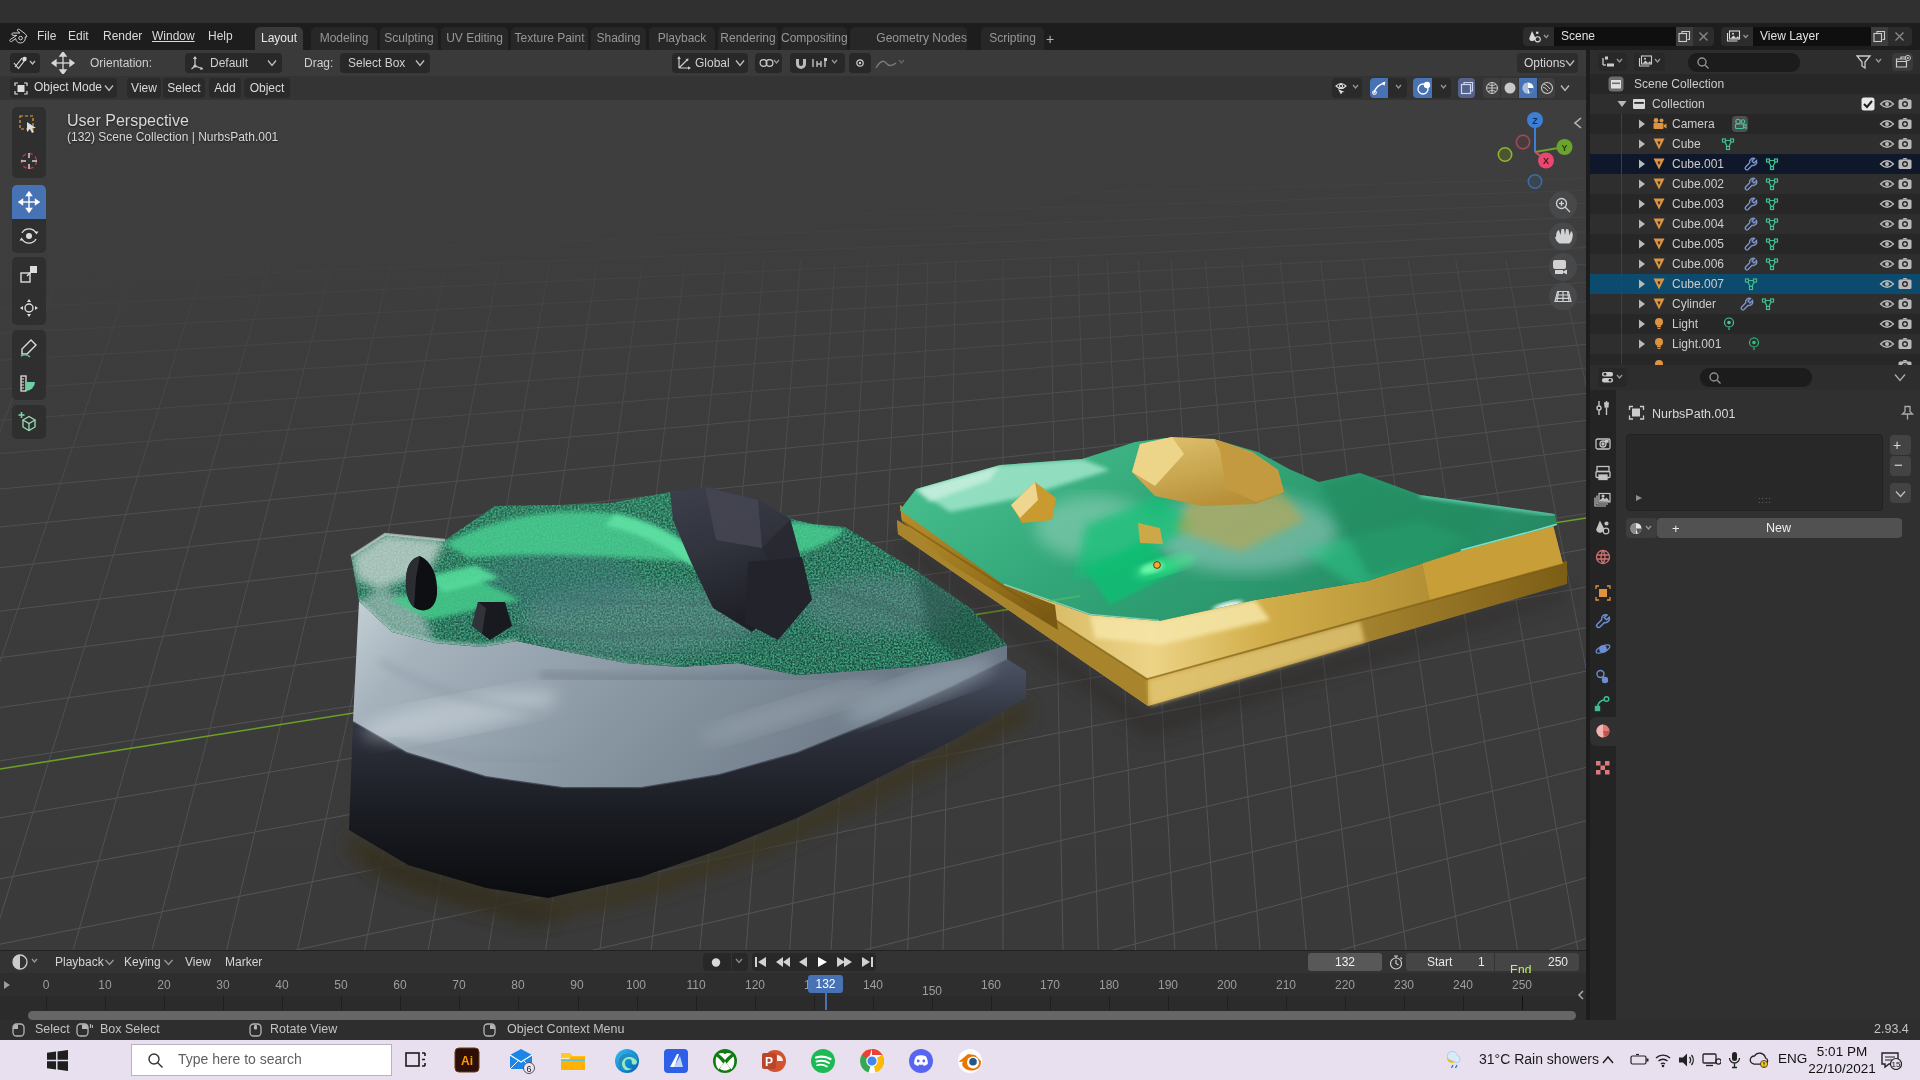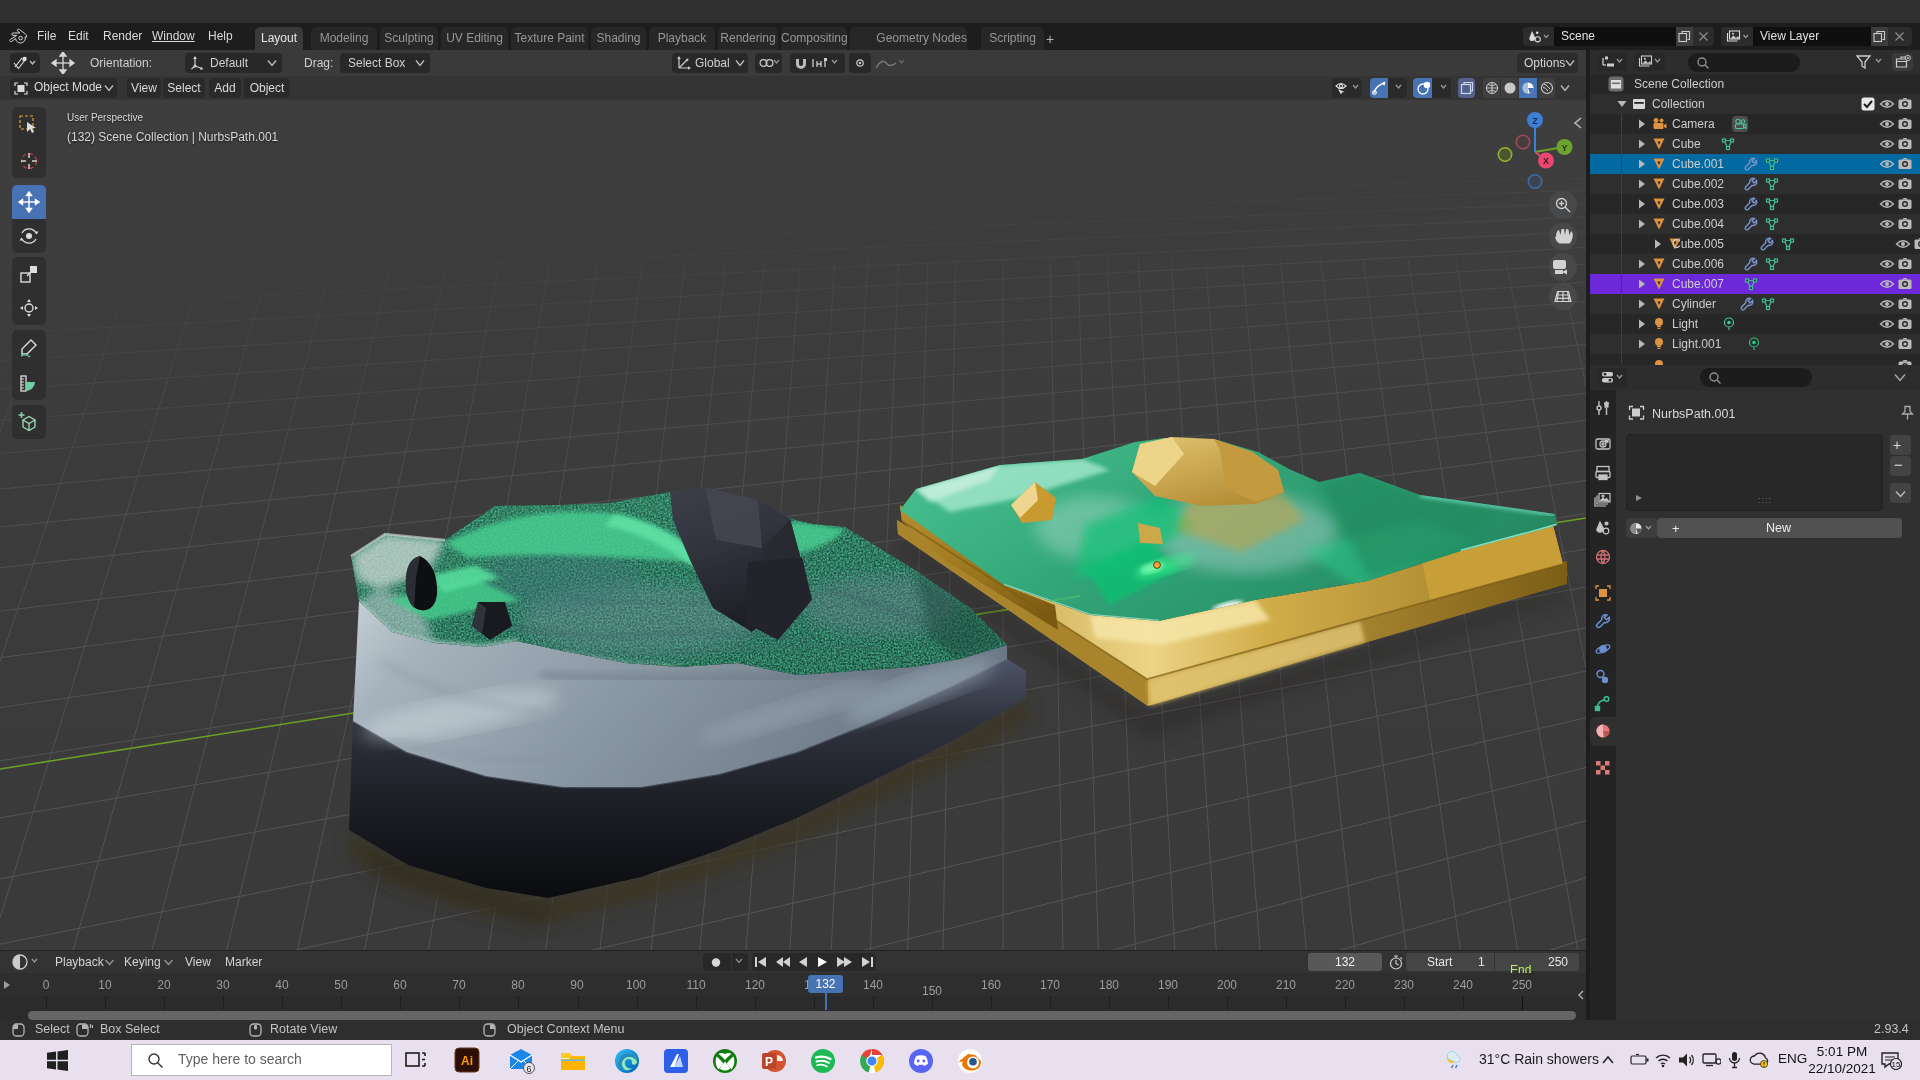--- a/index.html
+++ b/index.html
@@ -548,21 +548,21 @@
         <path d="M762,448 L790,420 L800,457 L781,490 Z" fill="#282931"></path>
         <path d="M748,462 L802,457 L812,500 L778,540 L745,523 Z" fill="#23242b"></path>
         <path d="M420,456 C432,462 438,475 437,494 C436,506 429,512 420,510 C410,508 405,496 406,478 C407,464 412,458 420,456z" fill="#0e0f12"></path>
         <path d="M420,456 C412,458 407,464 406,478 C405,490 408,502 414,508 L416,478z" fill="#303339" opacity="0.85"></path>
         <polygon points="478,502 505,502 512,526 490,540 472,526" fill="#191a1f"></polygon>
         <polygon points="478,502 472,526 482,534 486,508" fill="#3a3e45" opacity="0.7"></polygon>
         <path d="M351,456 L385,434 L445,440" stroke="#cdd6d2" stroke-width="2.5" fill="none" opacity="0.65"></path>
       </g>
     </svg>
 
-    <div class="abs" style="left:67px;top:12px;color:#d8d8d8;font-size:10px;text-shadow:0 1px 2px rgba(0,0,0,.6);">User Perspective</div>
+    <div class="abs" style="left:67px;top:12px;color:#d8d8d8;font-size:16px;text-shadow:0 1px 2px rgba(0,0,0,.6);">User Perspective</div>
     <div class="abs" style="left:67px;top:30px;color:#d8d8d8;font-size:12px;text-shadow:0 1px 2px rgba(0,0,0,.6);">(132) Scene Collection | NurbsPath.001</div>
 
     <div id="vptools" class="abs" style="left:12px;top:7px;width:34px;">
       <div class="tbtn abs" style="top:0px;height:37px;border-radius:5px 5px 0 0;">
         <svg width="20" height="20" viewBox="0 0 20 20" style="margin:8px 0 0 7px;">
           <rect x="1" y="1" width="13" height="13" fill="none" stroke="#e0a336" stroke-width="1.2" stroke-dasharray="3 2"></rect>
           <path d="M8 7 l0 10 3-3 2 4 2-1 -2-4 4 0 z" fill="#ddd"></path>
         </svg>
       </div>
       <div class="tbtn abs" style="top:37px;height:34px;border-radius:0 0 5px 5px;">
@@ -976,21 +976,21 @@
             <svg width="16" height="16" viewBox="0 0 16 16" style="position:absolute;top:2px;">
               <g fill="#b9b9b9">
                 <path d="M5.5 3.5 l1-1.5 h3 l1 1.5z"></path>
                 <rect x="1.5" y="3.5" width="13" height="9.5" rx="1.5"></rect>
               </g>
               <circle cx="8" cy="8" r="3" fill="#2b2b2b"></circle>
               <circle cx="8" cy="8" r="1.6" fill="#b9b9b9"></circle>
             </svg>
           </span>
         </div>
-        <div class="orow abs" style="top:104px;background:#0369a1;">
+        <div class="orow abs" style="top:104px;background:#0f172a;">
           <span class="abs" style="left:44px;top:0;width:16px;height:16px;">
             <svg width="16" height="16" viewBox="0 0 16 16" style="position:absolute;top:2px;">
               <path d="M5 3.5 l6 4.5 -6 4.5z" fill="#b9b9b9"></path>
             </svg>
           </span>
           <span class="abs" style="left:61px;top:0;width:16px;height:16px;">
             <svg width="16" height="16" viewBox="0 0 16 16" style="position:absolute;top:2px;">
               <path d="M2.5 2.5 h11 L8 13.5z" fill="#dd933f"></path>
               <path d="M6.5 5.5 h3 L8 9z" fill="#2a2a2a"></path>
             </svg>
@@ -1156,21 +1156,21 @@
             <svg width="16" height="16" viewBox="0 0 16 16" style="position:absolute;top:2px;">
               <g fill="#b9b9b9">
                 <path d="M5.5 3.5 l1-1.5 h3 l1 1.5z"></path>
                 <rect x="1.5" y="3.5" width="13" height="9.5" rx="1.5"></rect>
               </g>
               <circle cx="8" cy="8" r="3" fill="#2b2b2b"></circle>
               <circle cx="8" cy="8" r="1.6" fill="#b9b9b9"></circle>
             </svg>
           </span>
         </div>
-        <div class="orow abs" style="top:184px;background:#272727;text-align:right;">
+        <div class="orow abs" style="top:184px;background:#272727;">
           <span class="abs" style="left:44px;top:0;width:16px;height:16px;">
             <svg width="16" height="16" viewBox="0 0 16 16" style="position:absolute;top:2px;">
               <path d="M5 3.5 l6 4.5 -6 4.5z" fill="#b9b9b9"></path>
             </svg>
           </span>
           <span class="abs" style="left:61px;top:0;width:16px;height:16px;">
             <svg width="16" height="16" viewBox="0 0 16 16" style="position:absolute;top:2px;">
               <path d="M2.5 2.5 h11 L8 13.5z" fill="#dd933f"></path>
               <path d="M6.5 5.5 h3 L8 9z" fill="#2a2a2a"></path>
             </svg>
@@ -1246,21 +1246,21 @@
             <svg width="16" height="16" viewBox="0 0 16 16" style="position:absolute;top:2px;">
               <g fill="#b9b9b9">
                 <path d="M5.5 3.5 l1-1.5 h3 l1 1.5z"></path>
                 <rect x="1.5" y="3.5" width="13" height="9.5" rx="1.5"></rect>
               </g>
               <circle cx="8" cy="8" r="3" fill="#2b2b2b"></circle>
               <circle cx="8" cy="8" r="1.6" fill="#b9b9b9"></circle>
             </svg>
           </span>
         </div>
-        <div class="orow abs" style="top:224px;background:#6d28d9;">
+        <div class="orow abs" style="top:224px;background:#0c4a6e;">
           <span class="abs" style="left:44px;top:0;width:16px;height:16px;">
             <svg width="16" height="16" viewBox="0 0 16 16" style="position:absolute;top:2px;">
               <path d="M5 3.5 l6 4.5 -6 4.5z" fill="#b9b9b9"></path>
             </svg>
           </span>
           <span class="abs" style="left:61px;top:0;width:16px;height:16px;">
             <svg width="16" height="16" viewBox="0 0 16 16" style="position:absolute;top:2px;">
               <path d="M2.5 2.5 h11 L8 13.5z" fill="#dd933f"></path>
               <path d="M6.5 5.5 h3 L8 9z" fill="#2a2a2a"></path>
             </svg>

